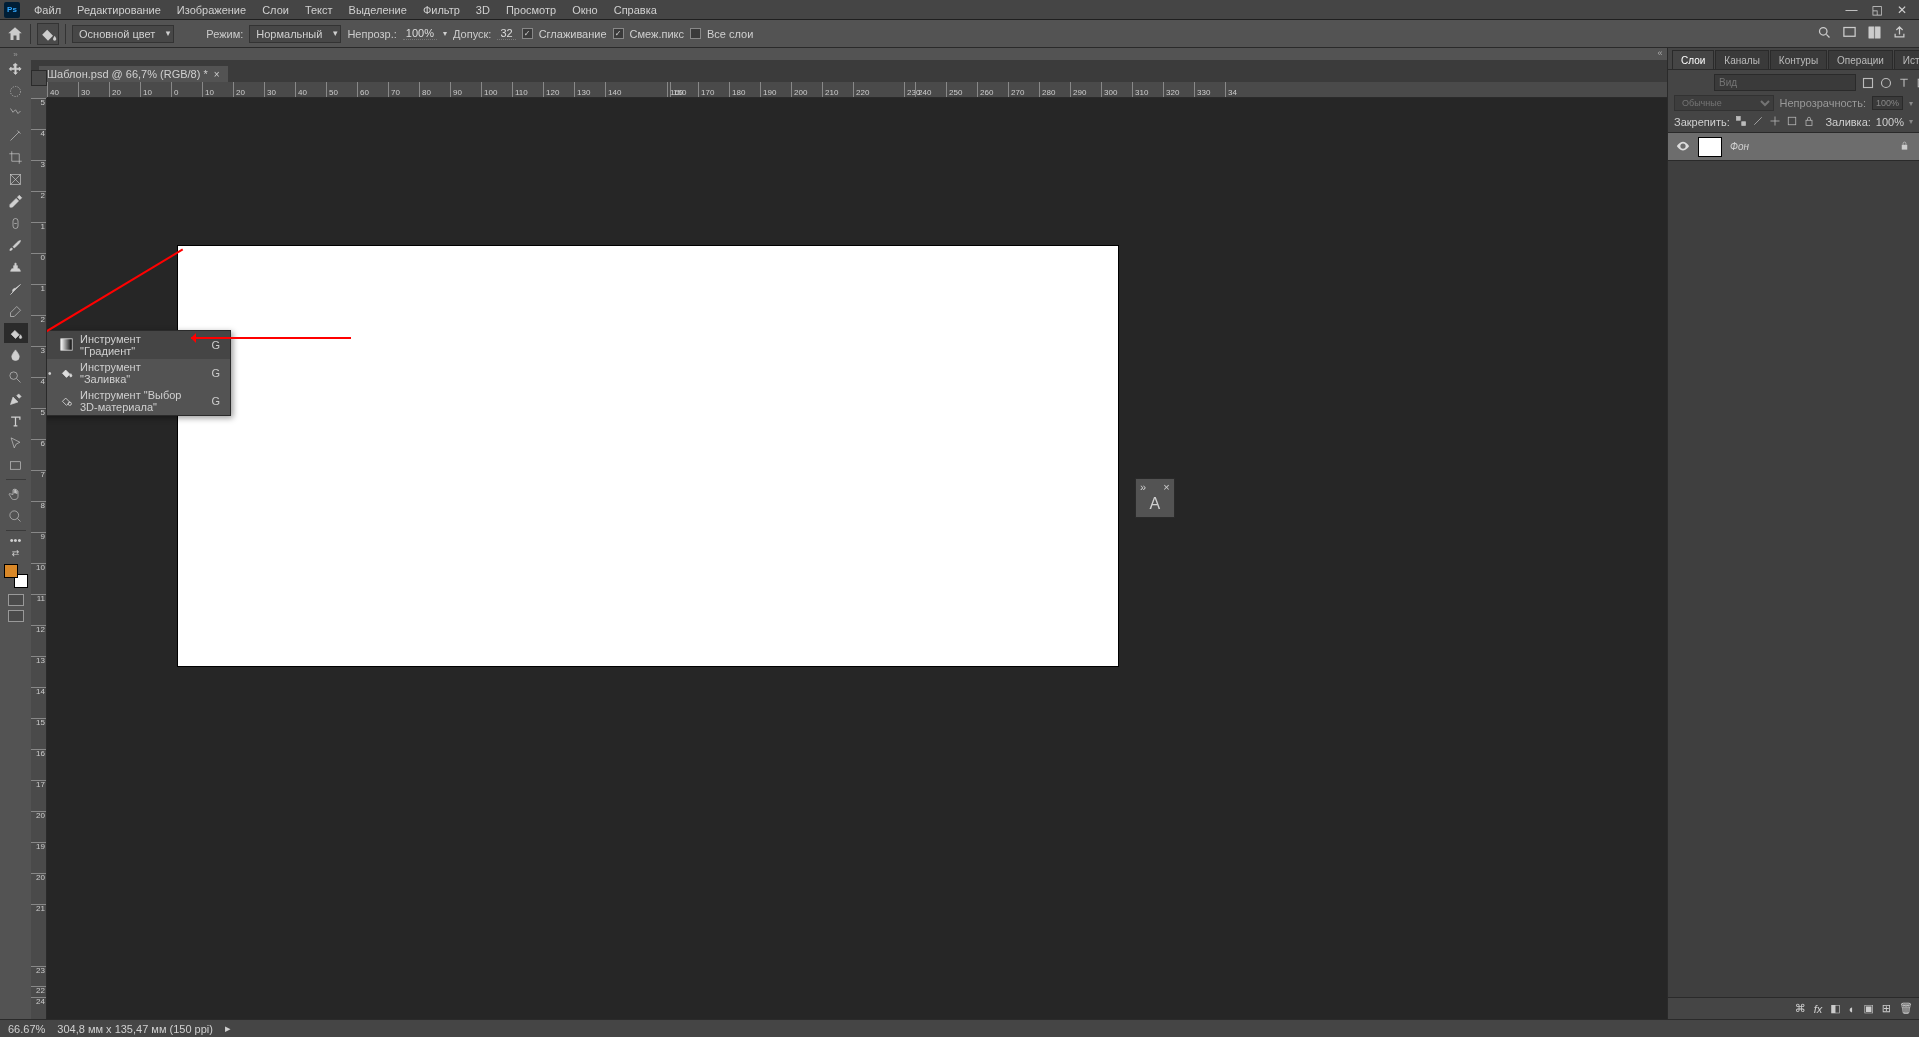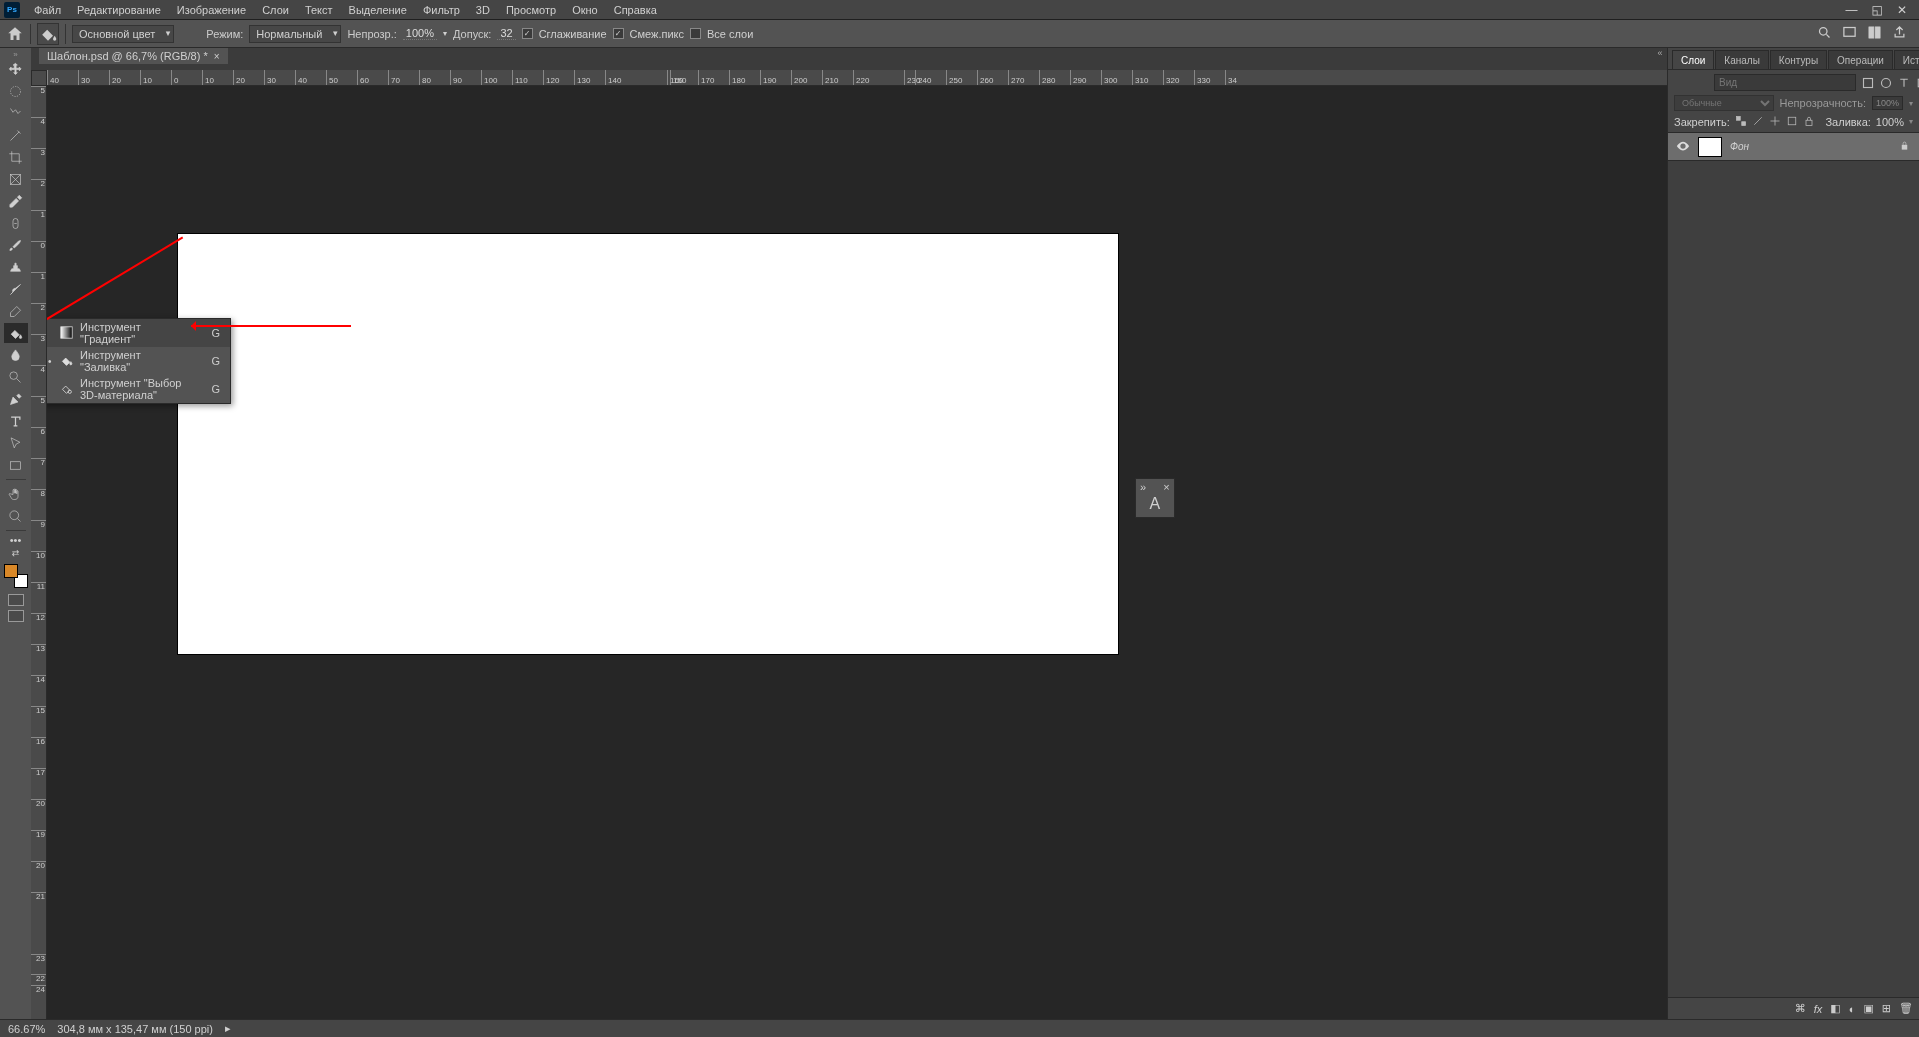--- a/index.html
+++ b/index.html
@@ -35,21 +35,21 @@
 .toolcol .tool.sel { background:#2b2b2b; }
 .toolcol .tool svg { width:15px; height:15px; fill:#d0d0d0; stroke:#d0d0d0; }
 .toolcol .sep { width:20px; height:1px; background:#3a3a3a; margin:3px 0;}
 .toolcol .colors { width:24px; height:24px; position:relative; margin-top:4px;}
 .toolcol .fg { width:14px; height:14px; border:1px solid #000; position:absolute; top:0; left:0; }
 .toolcol .bg { width:14px; height:14px; border:1px solid #000; position:absolute; bottom:0; right:0; background:#fff;}
 .toolcol .mode-btn { width:16px; height:12px; border:1px solid #999; margin-top:6px; background:#4a4a4a;}
 
 
 .canvaszone { flex:1; background:#535353; position:relative; display:flex; flex-direction:column; }
-.doc-tabs { height:22px; background:#3b3b3b; display:flex; align-items:flex-start; padding-left:8px; }
+.doc-tabs { height:22px; background:#3b3b3b; display:flex; align-items:flex-end; padding-left:8px;margin-top:12px; }
 .doc-tab { background:#535353; padding:2px 8px; font-size:10px; display:flex; align-items:center; gap:6px; }
 .doc-tab .close { font-size:10px; }
 .ruler-h { height:16px; background:#4a4a4a; border-bottom:1px solid #2a2a2a; position:relative; margin-left:16px; overflow:hidden;}
 .ruler-h .tick { position:absolute; top:0; height:16px; text-align:center; font-size:8px; color:#ccc; border-left:1px solid #888; padding-left:2px; line-height:22px;}
 .ruler-corner { position:absolute; left:0; top:22px; width:16px; height:16px; background:#4a4a4a; border:1px solid #2a2a2a;}
 .ruler-v { width:16px; background:#4a4a4a; border-right:1px solid #2a2a2a; position:relative; overflow:hidden; }
 .ruler-v .tick { position:absolute; left:0; width:16px; font-size:8px; color:#ccc; border-top:1px solid #888; text-align:right; padding-right:2px; line-height:8px;}
 .canvasarea { flex:1; display:flex; }
 .viewport { flex:1; background:#262626; position:relative; overflow:hidden; }
 .artboard { position:absolute; background:#fff; box-shadow:0 0 0 1px #000; }

